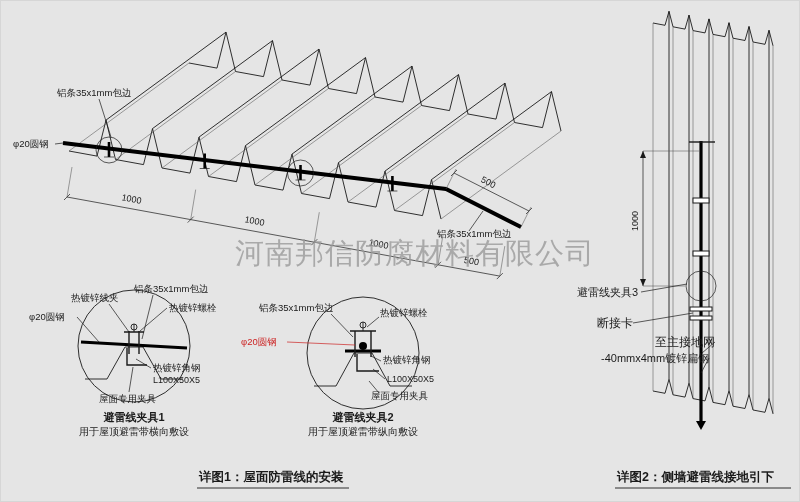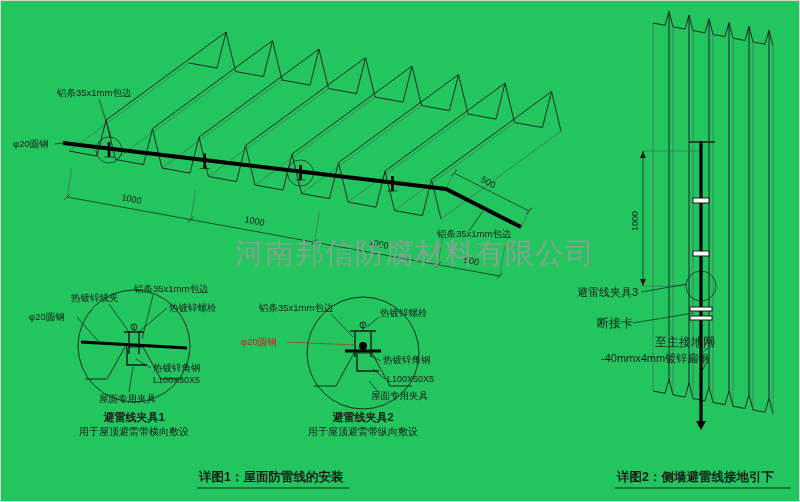--- a/index.html
+++ b/index.html
@@ -1,17 +1,17 @@
 <!DOCTYPE html>
 <html><head>
 <meta charset="utf-8">
 <style>
   html,body{margin:0;padding:0;background:#ffffff;}
   .canvas{
-    width:800px;height:502px;position:relative;background:#22c55e;
+    width:800px;height:502px;position:relative;background:#e5e5e5;
     border:1px solid #d6d6d6;box-sizing:border-box;overflow:hidden;
     font-family:"Liberation Sans","DejaVu Sans",sans-serif;
   }
   svg{display:block}
   svg text{
     font-family:"Liberation Sans","DejaVu Sans",sans-serif;
     fill:#1a1a1a;
   }
   .ln{stroke:#1a1a1a;fill:none;stroke-width:0.9;}
   .thin{stroke:#555;fill:none;stroke-width:0.55;}

